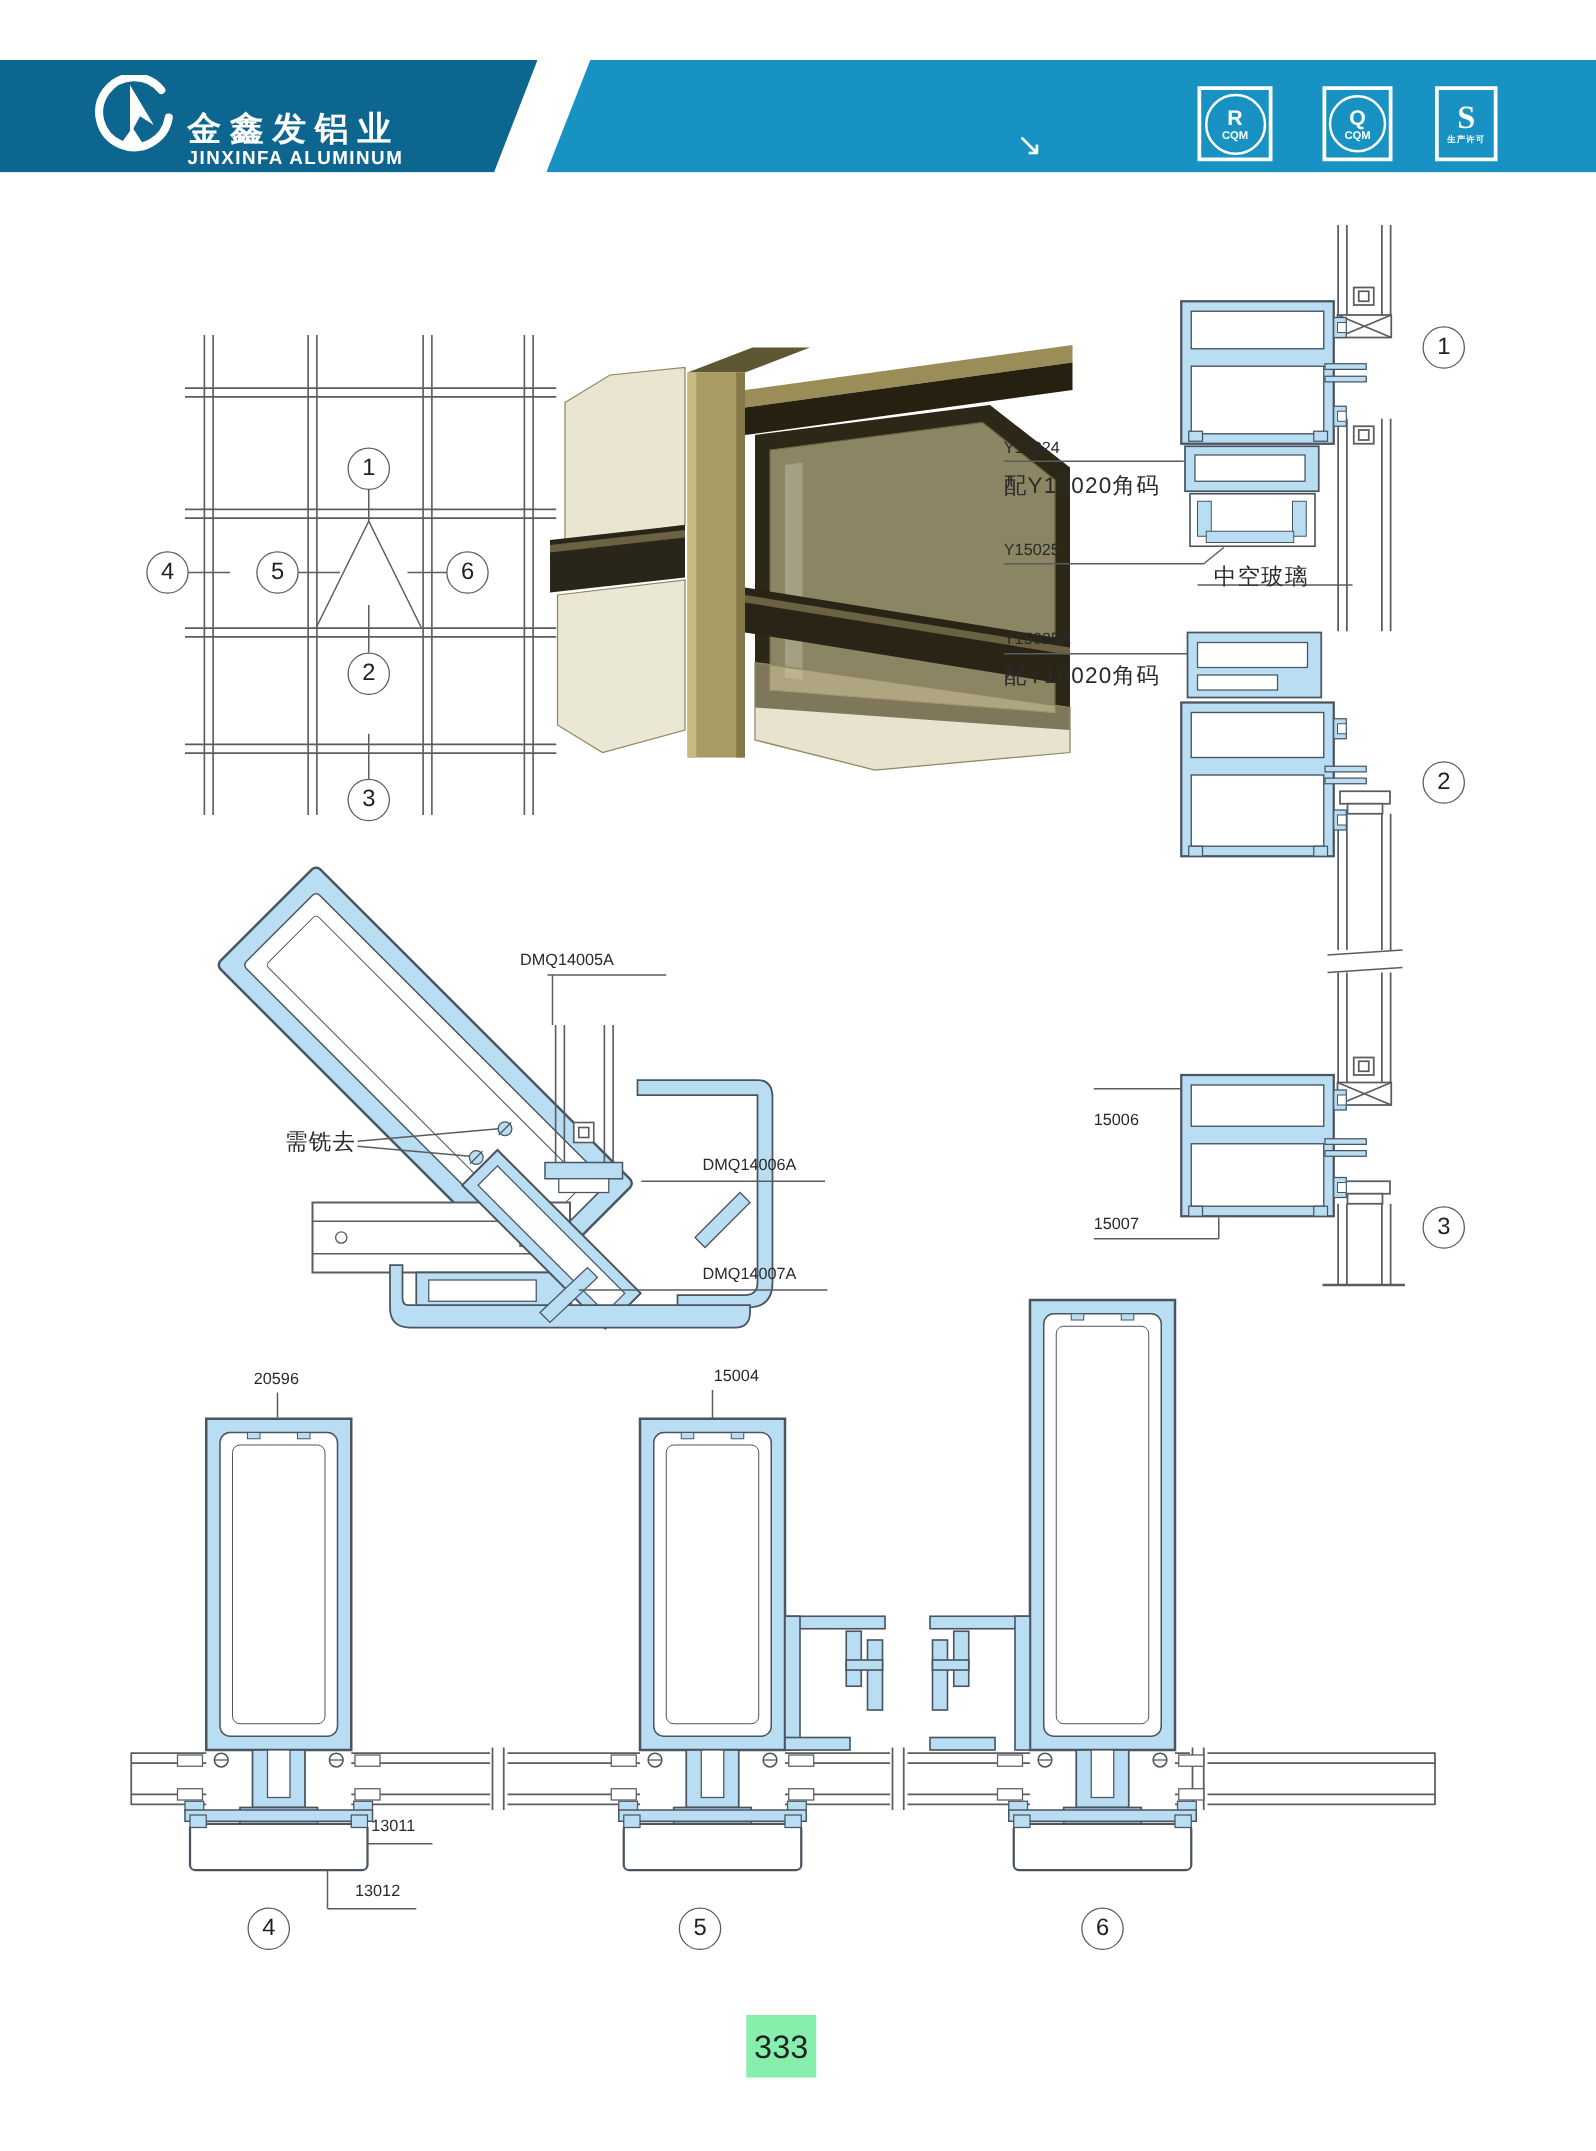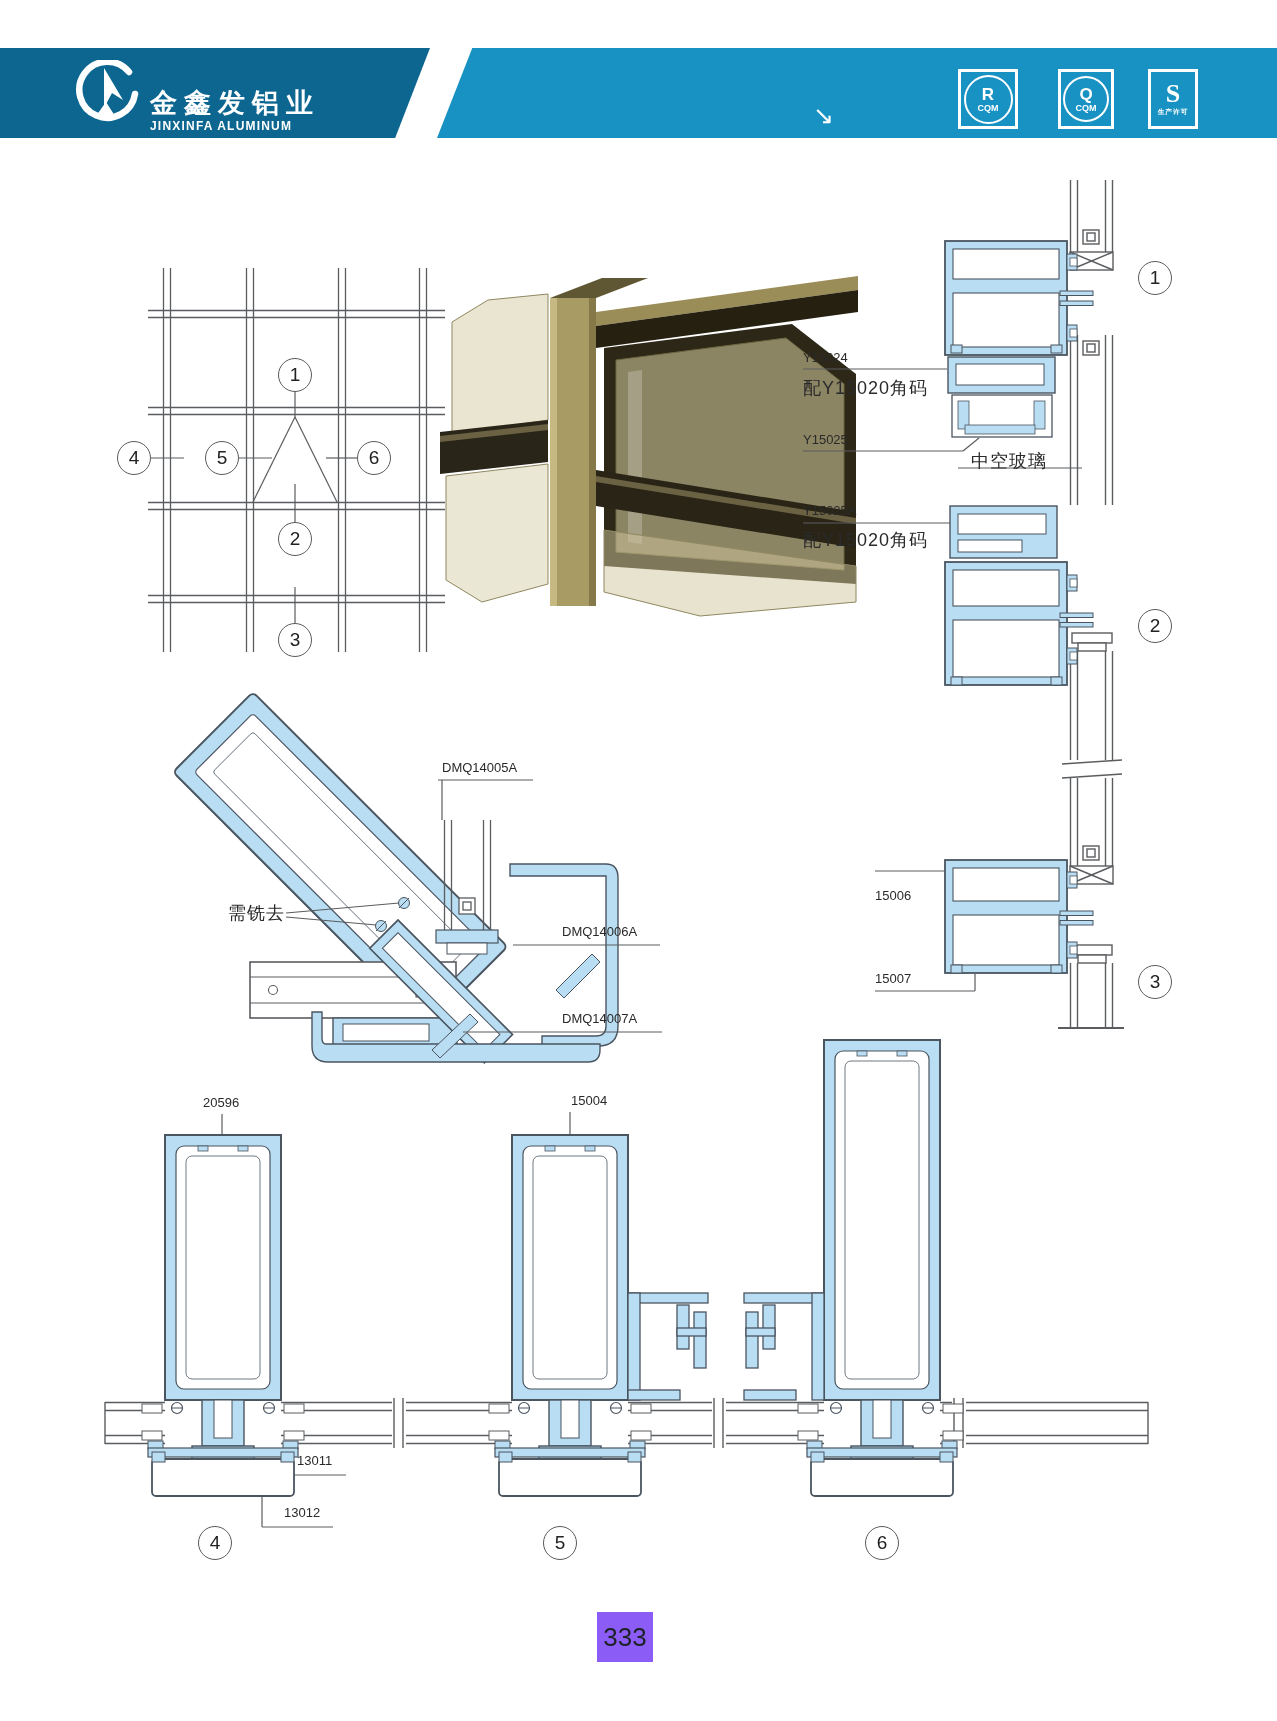--- a/index.html
+++ b/index.html
@@ -6,39 +6,39 @@
   .page{position:relative;width:1277px;height:1721px;background:#fff;
         font-family:"Liberation Sans",sans-serif;overflow:hidden;}
   svg.draw{position:absolute;left:0;top:0;}
   
   .hdr-dark{position:absolute;left:0;top:48px;width:430px;height:90px;background:#0d6690;
             clip-path:polygon(0 0,100% 0,91.9% 100%,0 100%);}
   .hdr-light{position:absolute;left:437px;top:48px;width:840px;height:90px;background:#1892c2;
             clip-path:polygon(4.2% 0,100% 0,100% 100%,0 100%);}
   .brand{position:absolute;left:150px;top:60px;color:#fff;margin-top:28px;}
   .brand-cn{font-size:27px;font-weight:bold;letter-spacing:7px;line-height:30px;}
-  .brand-en{font-size:12px;font-weight:bold;letter-spacing:1.2px;line-height:17px;}
+  .brand-en{font-size:15px;font-weight:bold;letter-spacing:1.2px;line-height:17px;}
   .logo{position:absolute;left:73px;top:60px;}
   .series-title{position:absolute;left:548px;top:93px;color:#fff;font-size:29px;letter-spacing:3px;}
   .series-arrow{position:absolute;left:813px;top:101px;color:#fff;font-size:25px;}
   .badge{position:absolute;top:69px;border:3px solid #fff;box-sizing:border-box;height:60px;
          display:flex;align-items:center;justify-content:center;}
   .badge-circle{border:2.5px solid #fff;border-radius:50%;width:45px;height:45px;
          display:flex;flex-direction:column;align-items:center;justify-content:center;color:#fff;}
   .badge-letter{font-size:17px;font-weight:bold;line-height:17px;}
   .badge-sub{font-size:9px;font-weight:bold;line-height:10px;}
   .badge-qs{display:flex;flex-direction:column;align-items:center;justify-content:center;color:#fff;}
   .badge-qs .badge-letter{font-size:26px;font-family:"Liberation Serif",serif;line-height:26px;}
   .badge-qs .badge-sub{font-size:7.5px;letter-spacing:1px;transform:scale(.9);}
   
   .lbl{position:absolute;color:#2a2a2a;font-size:13px;white-space:nowrap;}
   .cn{font-size:18px;letter-spacing:1px;}
   .callout{position:absolute;width:32px;height:32px;border:1.6px solid #595b5e;border-radius:50%;
            background:#fff;color:#222;font-size:19px;display:flex;align-items:center;justify-content:center;}
-  .pagenum{position:absolute;left:597px;top:1612px;width:56px;height:50px;background:#8b5cf6;
+  .pagenum{position:absolute;left:597px;top:1612px;width:56px;height:50px;background:#86efac;
            color:#1d2226;font-size:26px;display:flex;align-items:center;justify-content:center;}
 </style>
 </head>
 <body>
 
 <div class="page">
 
   <svg class="draw" width="1277" height="1721" viewBox="0 0 1277 1721">
 
     <g stroke="#5a5c5f" stroke-width="1.3">
@@ -449,21 +449,21 @@
 
   <div class="lbl" style="left:803px;top:350px;">Y15024</div>
   <div class="lbl cn" style="left:803px;top:376px;">配Y15020角码</div>
   <div class="lbl" style="left:803px;top:432px;">Y15025</div>
   <div class="lbl cn" style="left:971px;top:449px;">中空玻璃</div>
   <div class="lbl" style="left:803px;top:503px;">Y15025A</div>
   <div class="lbl cn" style="left:803px;top:528px;">配Y15020角码</div>
   <div class="lbl" style="left:875px;top:851px;margin-top:37px;">15006</div>
   <div class="lbl" style="left:875px;top:971px;">15007</div>
 
-  <div class="lbl" style="left:442px;top:760px;">DMQ14005A</div>
+  <div class="lbl" style="left:416px;top:760px;">DMQ14005A</div>
   <div class="lbl cn" style="left:228px;top:901px;">需铣去</div>
   <div class="lbl" style="left:562px;top:924px;">DMQ14006A</div>
   <div class="lbl" style="left:562px;top:1011px;">DMQ14007A</div>
 
   <div class="lbl" style="left:203px;top:1095px;">20596</div>
   <div class="lbl" style="left:571px;top:1093px;">15004</div>
   <div class="lbl" style="left:297px;top:1453px;">13011</div>
   <div class="lbl" style="left:284px;top:1505px;">13012</div>
 
   <div class="pagenum">333</div>

